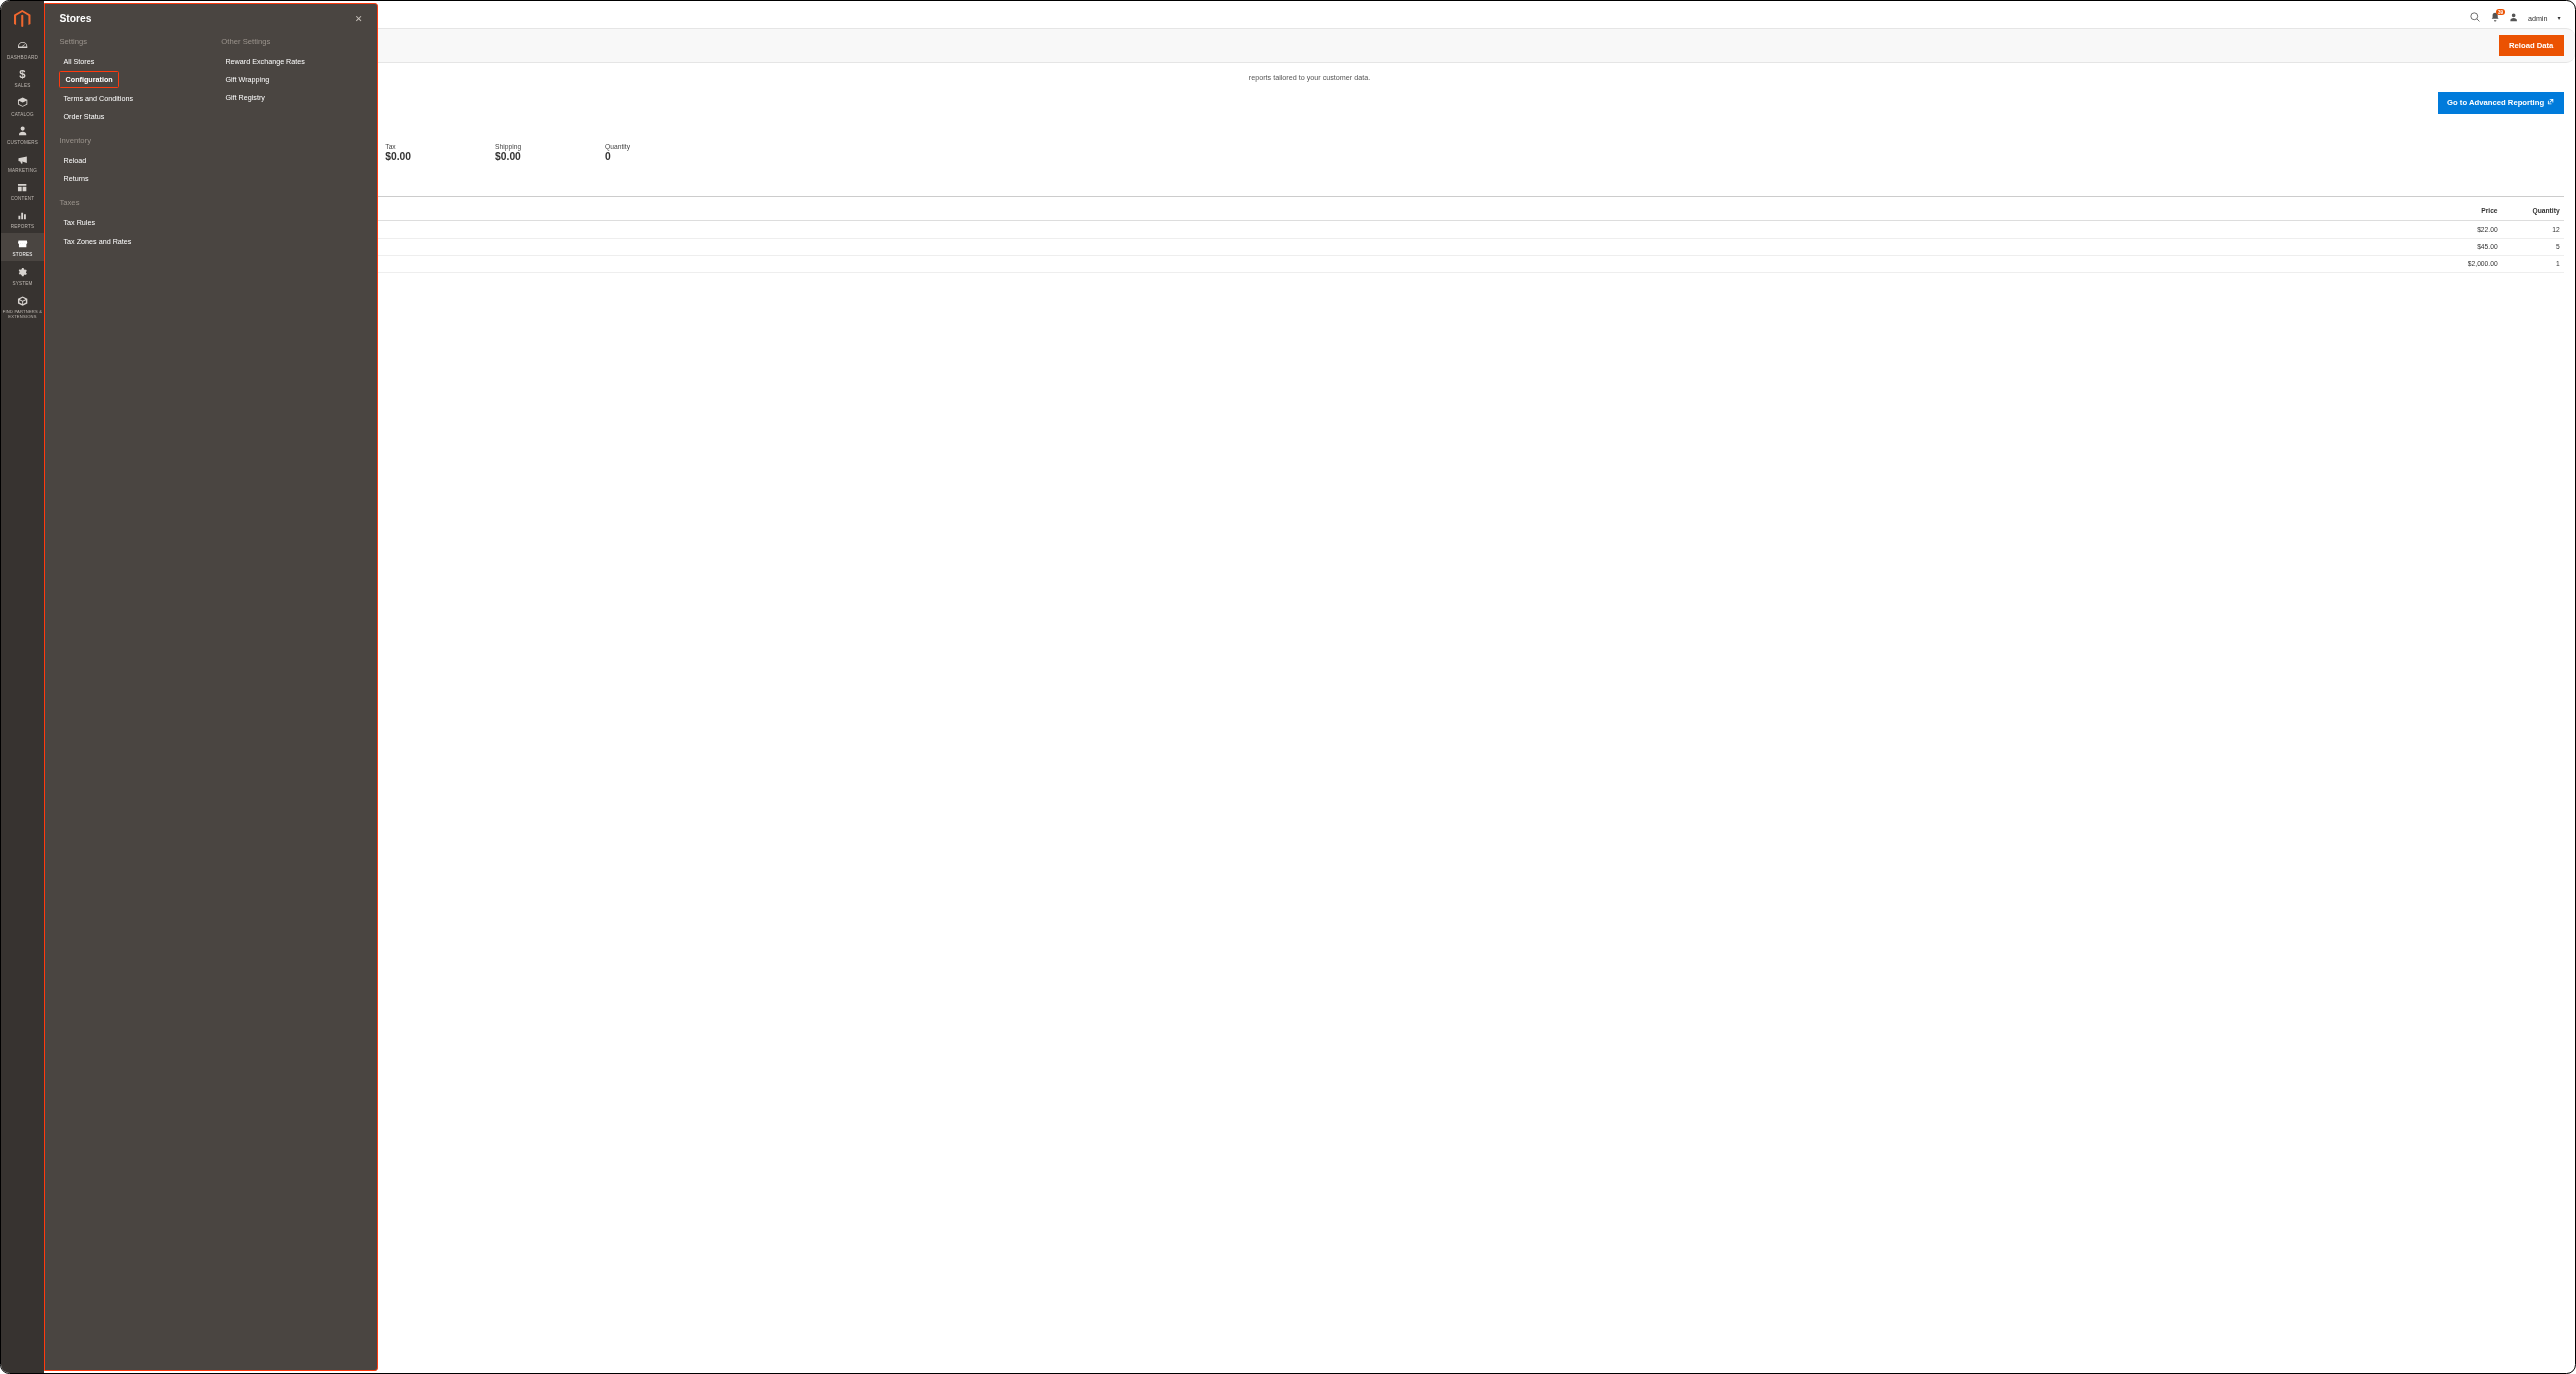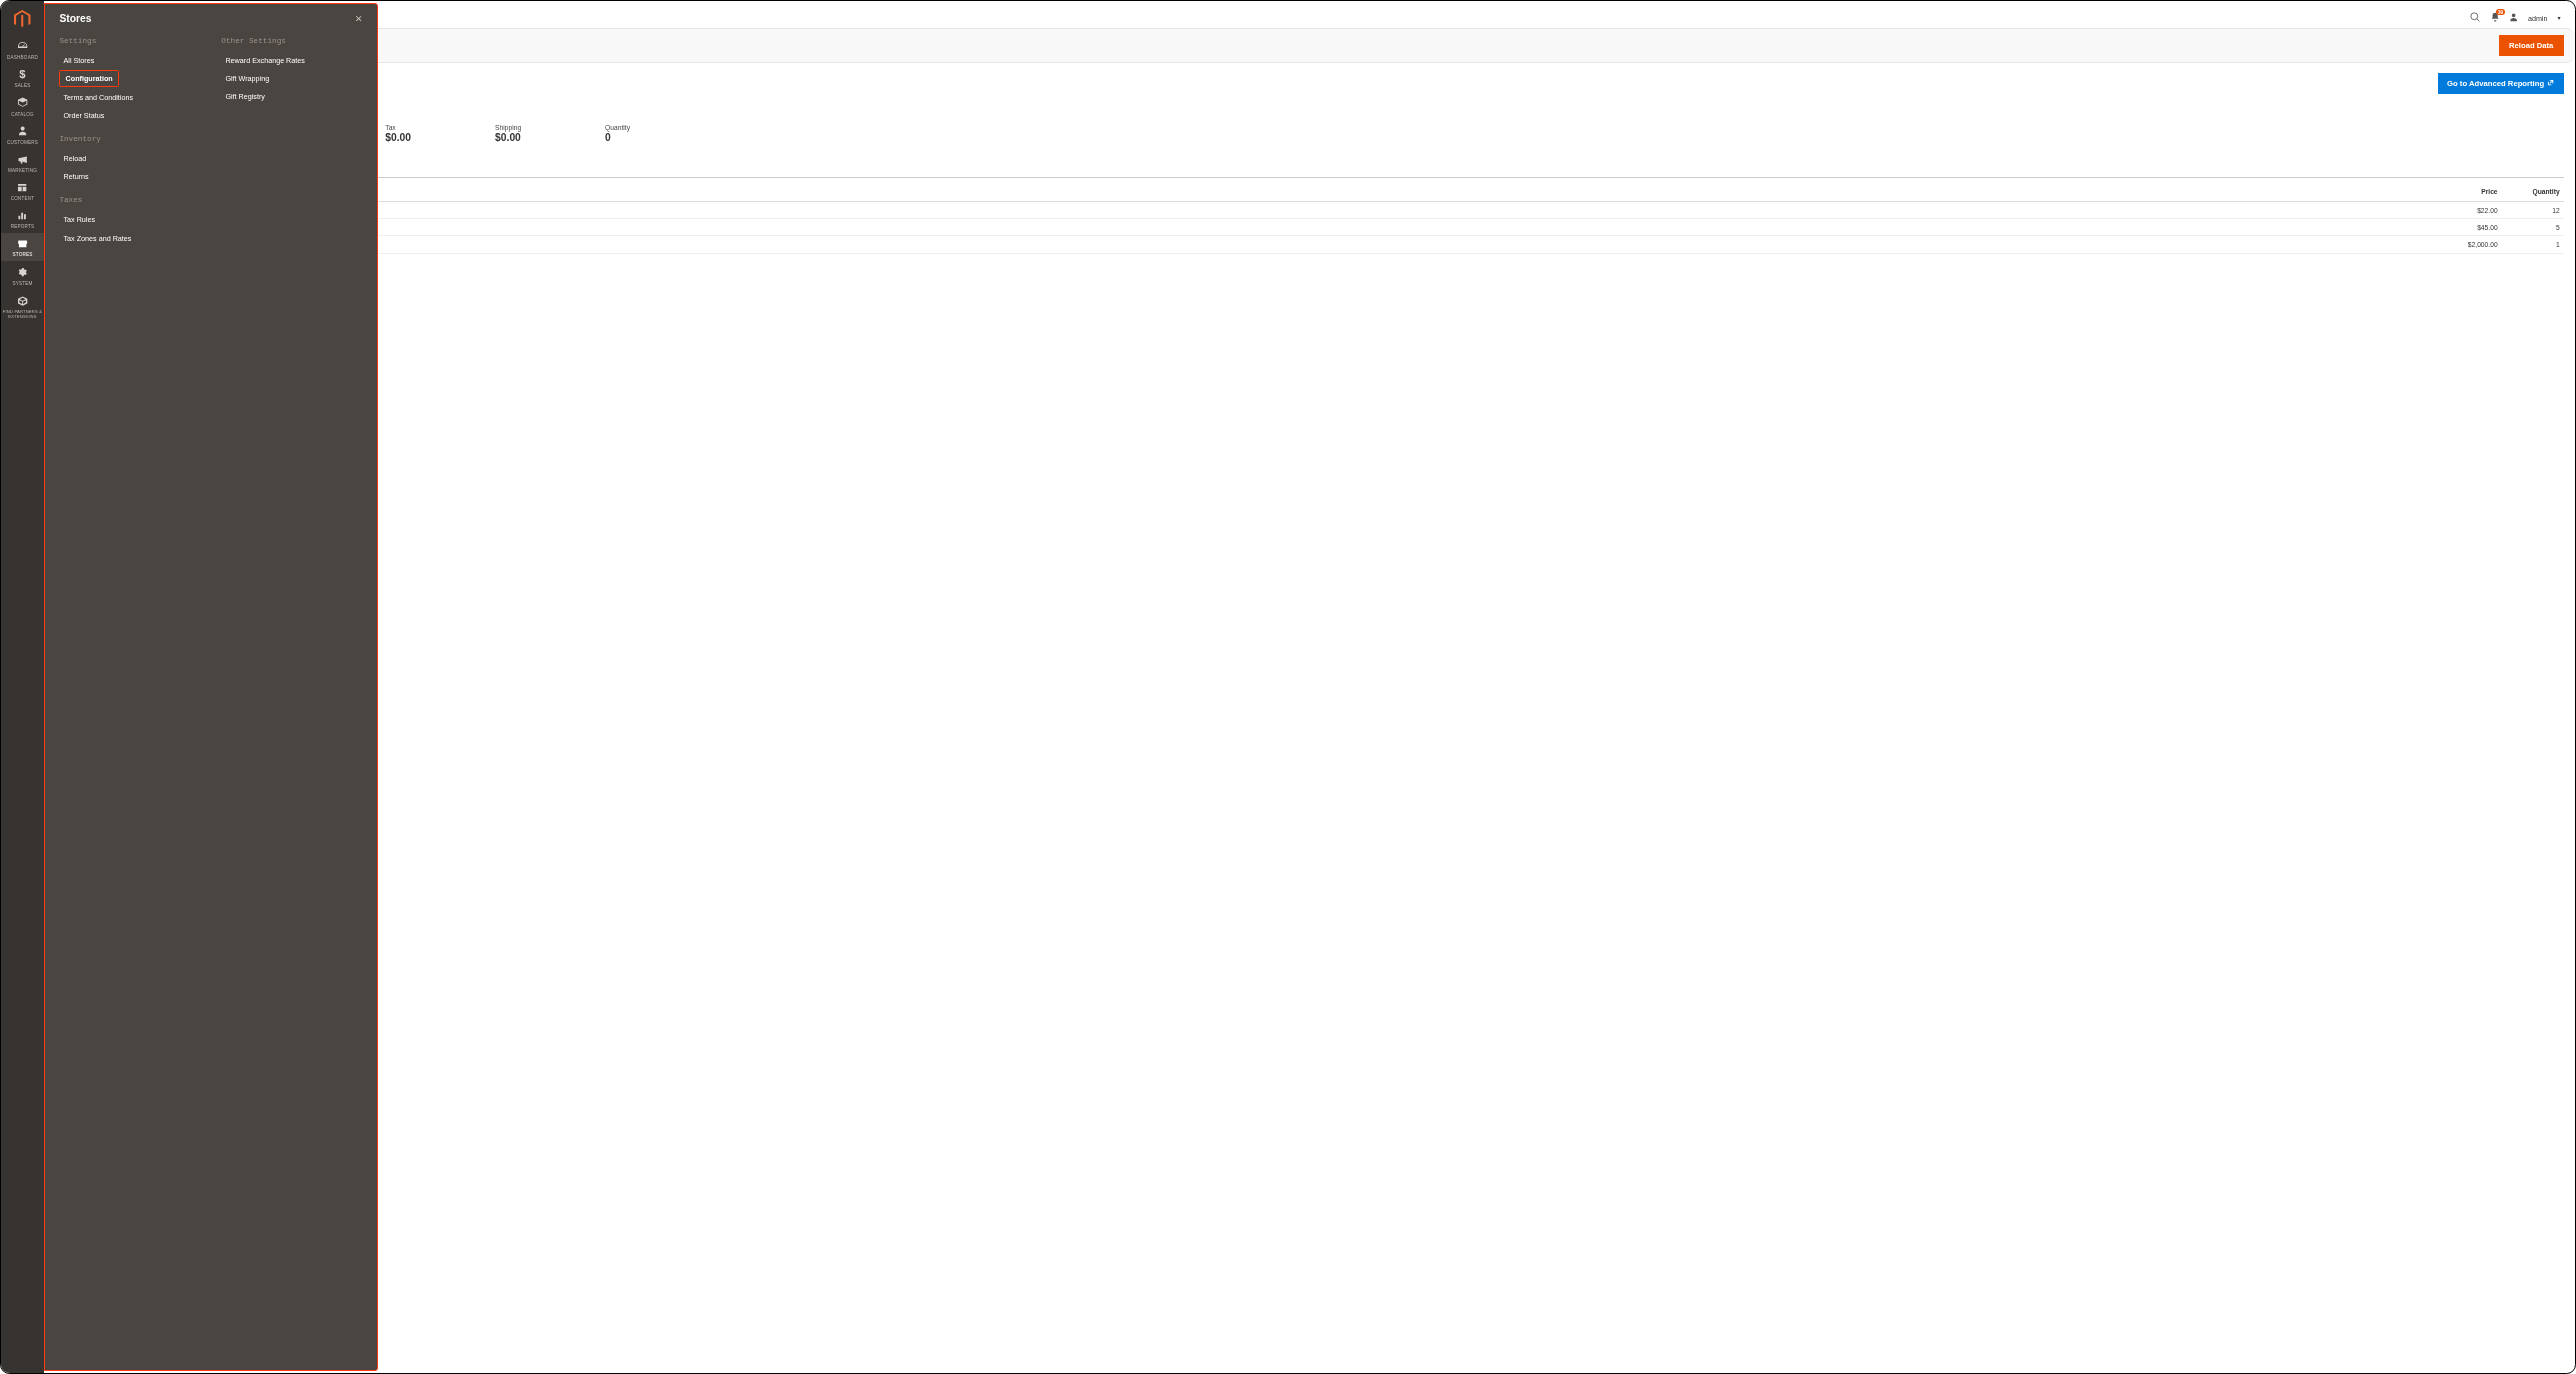--- a/index.html
+++ b/index.html
@@ -26,39 +26,39 @@
   .flyout {
     position: absolute; left:0; top:2.1px; bottom:2.1px; width:334px;
     background:#4a4541; border:0.5px solid #ff3a0e; border-top-right-radius:3.1px; border-bottom-right-radius:3.1px;
     padding:9.3px 14.4px 14.4px; z-index:4; display:flex; flex-direction:column;
   }
   .fly-head { display:flex; align-items:center; justify-content:space-between; }
   .fly-title { color:#fff; font-size:10.3px; font-weight:600; }
   .fly-close { color:#c9c3bd; font-size:9.3px; cursor:pointer; }
   .fly-cols { display:flex; gap:20.6px; margin-top:12.4px; flex:1; }
   .fly-col { flex:1; }
-  .col-head { color:#9a938c; font-size:7.7px; margin-bottom:7.2px;font-family:Liberation Mono, monospace; }
+  .col-head { color:#9a938c; font-size:7.7px; margin-bottom:7.2px; }
   .col-link { display:block; color:#fff; font-size:7.2px; padding:3.6px 4.1px; border-radius:1.5px; cursor:pointer; margin-bottom:2.1px; width:fit-content; }
   .col-link.selected { border:0.5px solid #ff3a0e; padding:3.1px 5.2px; background:#4a4541;font-weight:bold; }
   .col-gap { height:9.3px; }
 
   
   .main { flex:1; display:flex; flex-direction:column; min-width:0; }
   .topbar { display:flex; justify-content:flex-end; align-items:center; gap:9.3px; padding:11.3px 13.4px 3.1px; position:relative; z-index:2; }
   .top-icon { cursor:pointer; color:#555; font-size:9.3px; position:relative; }
   .badge { position:absolute; top:-3.1px; right:-5.2px; background:#eb5202; color:#fff; font-size:4.6px; padding:0.5px 2.1px; border-radius:4.1px; font-weight:600; }
   .admin { display:flex; align-items:center; gap:9px; cursor:pointer; font-size:7.2px; }
   .admin .caret { font-size:5.2px; }
 
   .action-strip { background:#f8f8f8; border-top:0.5px solid #e5e5e5; border-bottom:0.5px solid #e5e5e5; padding:6.2px 11.3px; display:flex; justify-content:flex-end;border-radius:9px; }
   .btn-orange { background:#eb5202; color:#fff; border:none; padding:6.2px 10.3px; font-size:7.7px; font-weight:600; cursor:pointer; }
   .btn-blue { background:#007bdb; color:#fff; border:none; padding:6.2px 9.3px; font-size:7.7px; font-weight:600; cursor:pointer; display:inline-flex; align-items:center; gap:3.1px; }
 
   .content { padding:9.3px 11.3px 0; }
-  .adv-row { display:flex; align-items:center; gap:10.3px; margin-bottom:5.2px; }
+  .adv-row { display:flex; align-items:center; gap:10.3px; margin-bottom:5.2px;flex-direction:column; }
   .adv-text { font-size:7.2px; color:#555; }
   .chart-row { font-size:7.2px; color:#555; margin:14.4px 0 3.1px; }
   .chart-row a { color:#007bdb; text-decoration:none; cursor:pointer; }
 
   .stats { display:flex; gap:84px; padding:3.1px 0 11.3px 330px; }
   .stat .sl { font-size:6.7px; color:#444; margin-bottom:1px; }
   .stat .sv { font-size:10.3px; font-weight:600; color:#333; }
 
   .tabs { display:flex; border-bottom:0.5px solid #ccc; }
   .tab { padding:6.2px 11.3px; font-size:7.2px; color:#555; background:#f5f5f5; border:0.5px solid #ccc; border-bottom:none; margin-right:-0.5px; cursor:pointer; }

